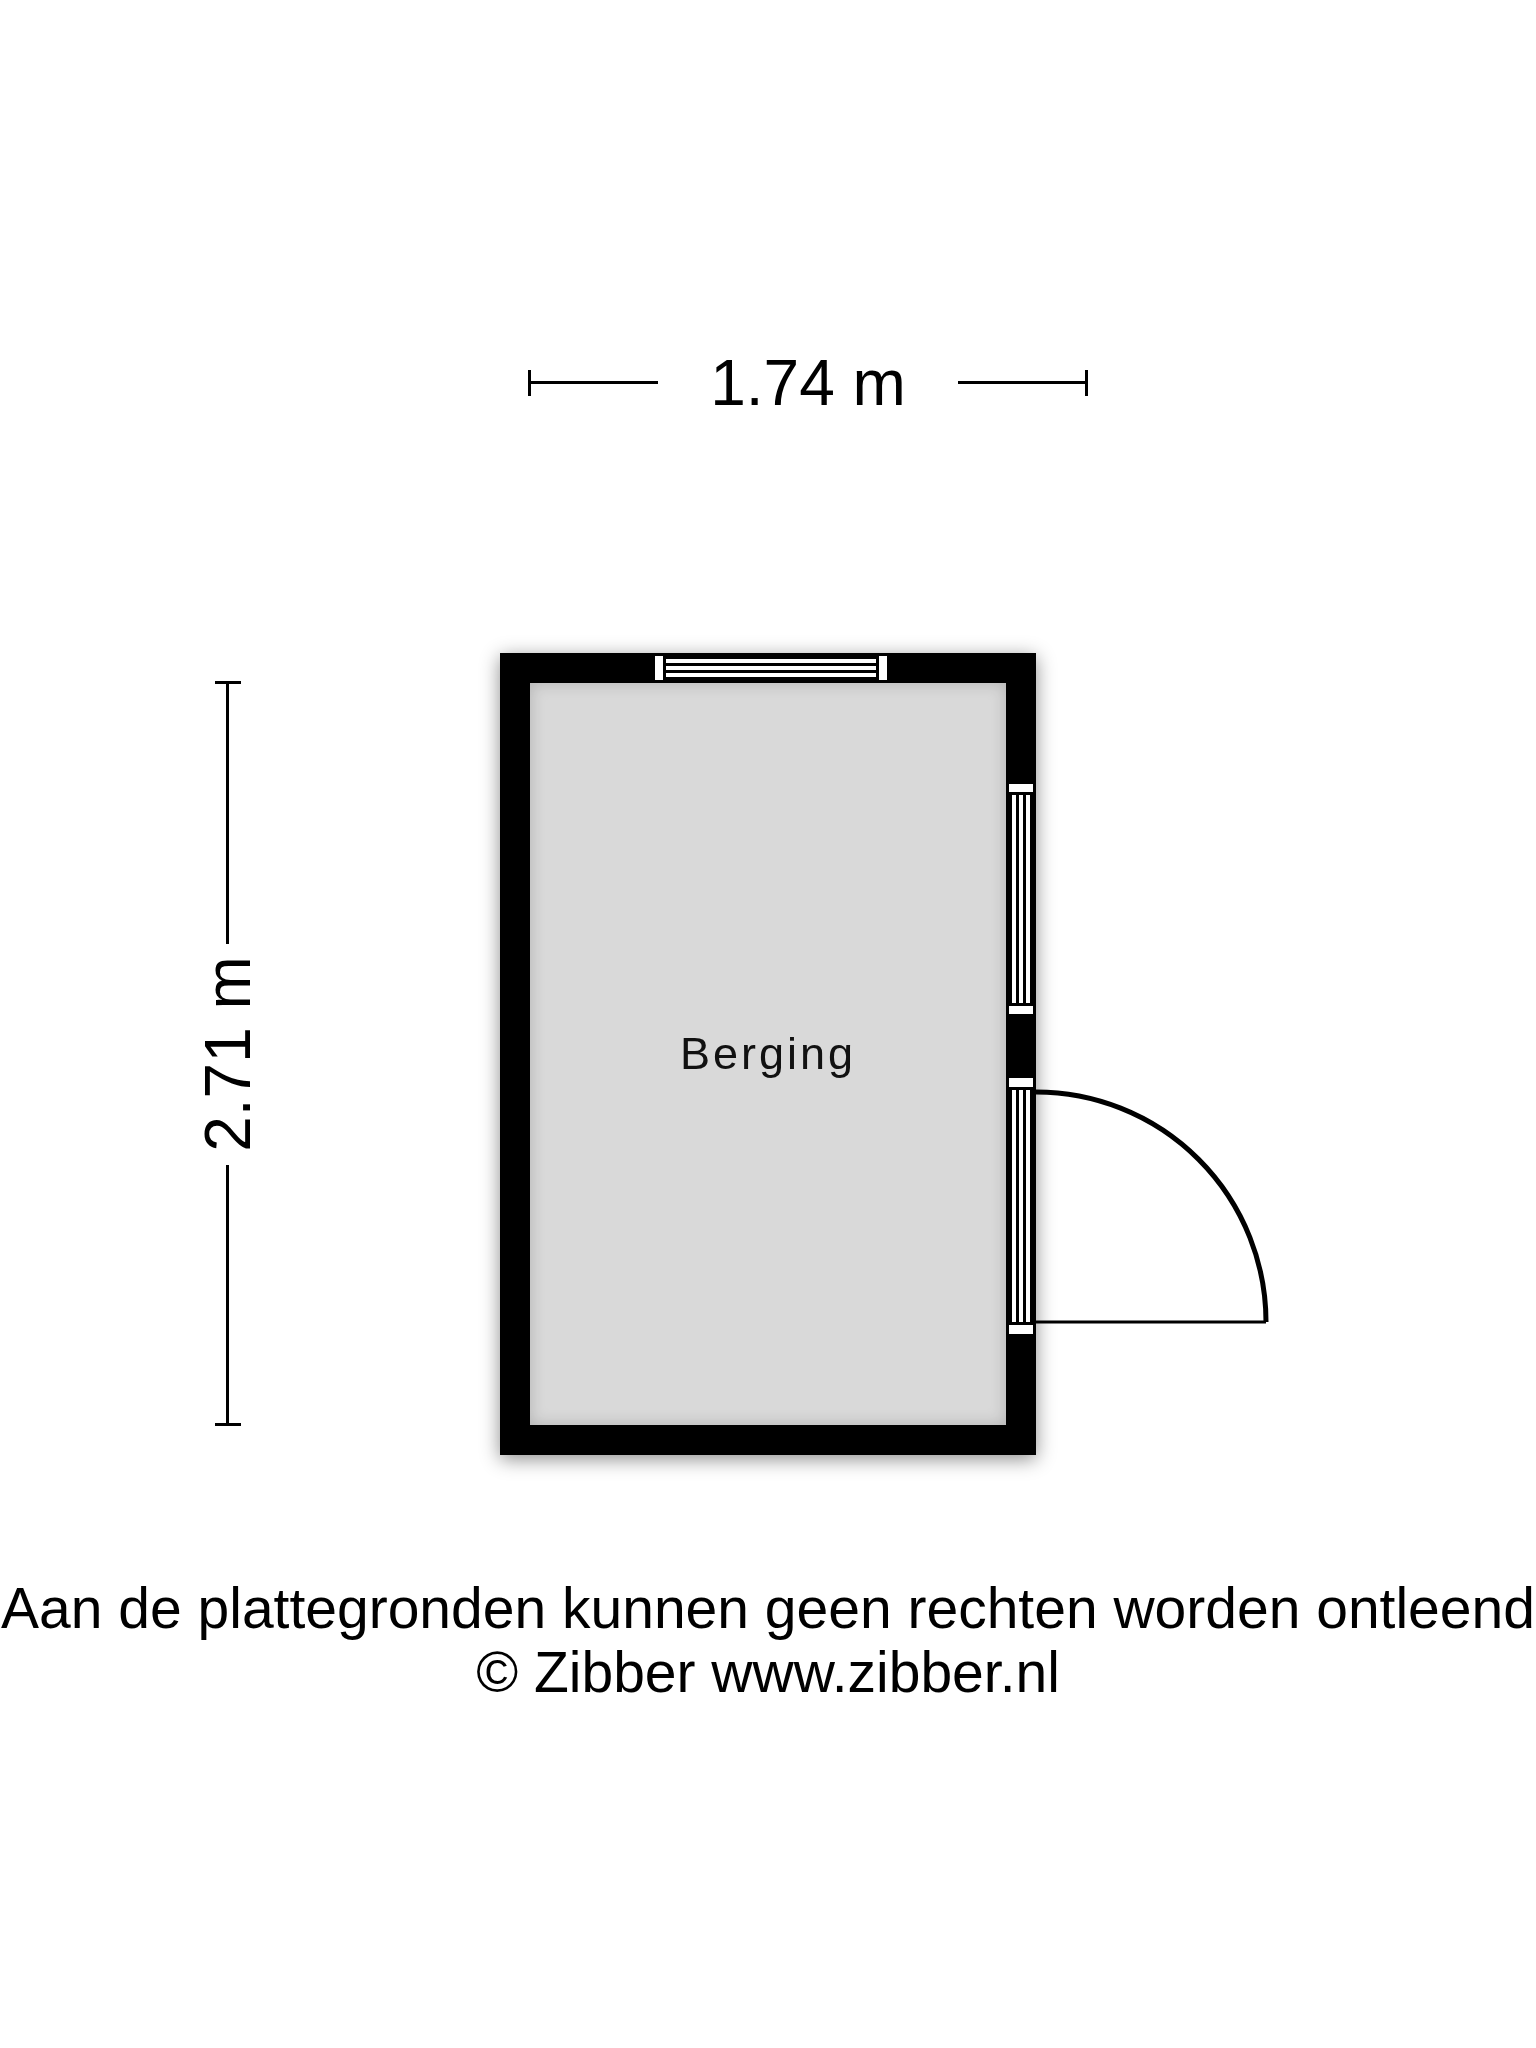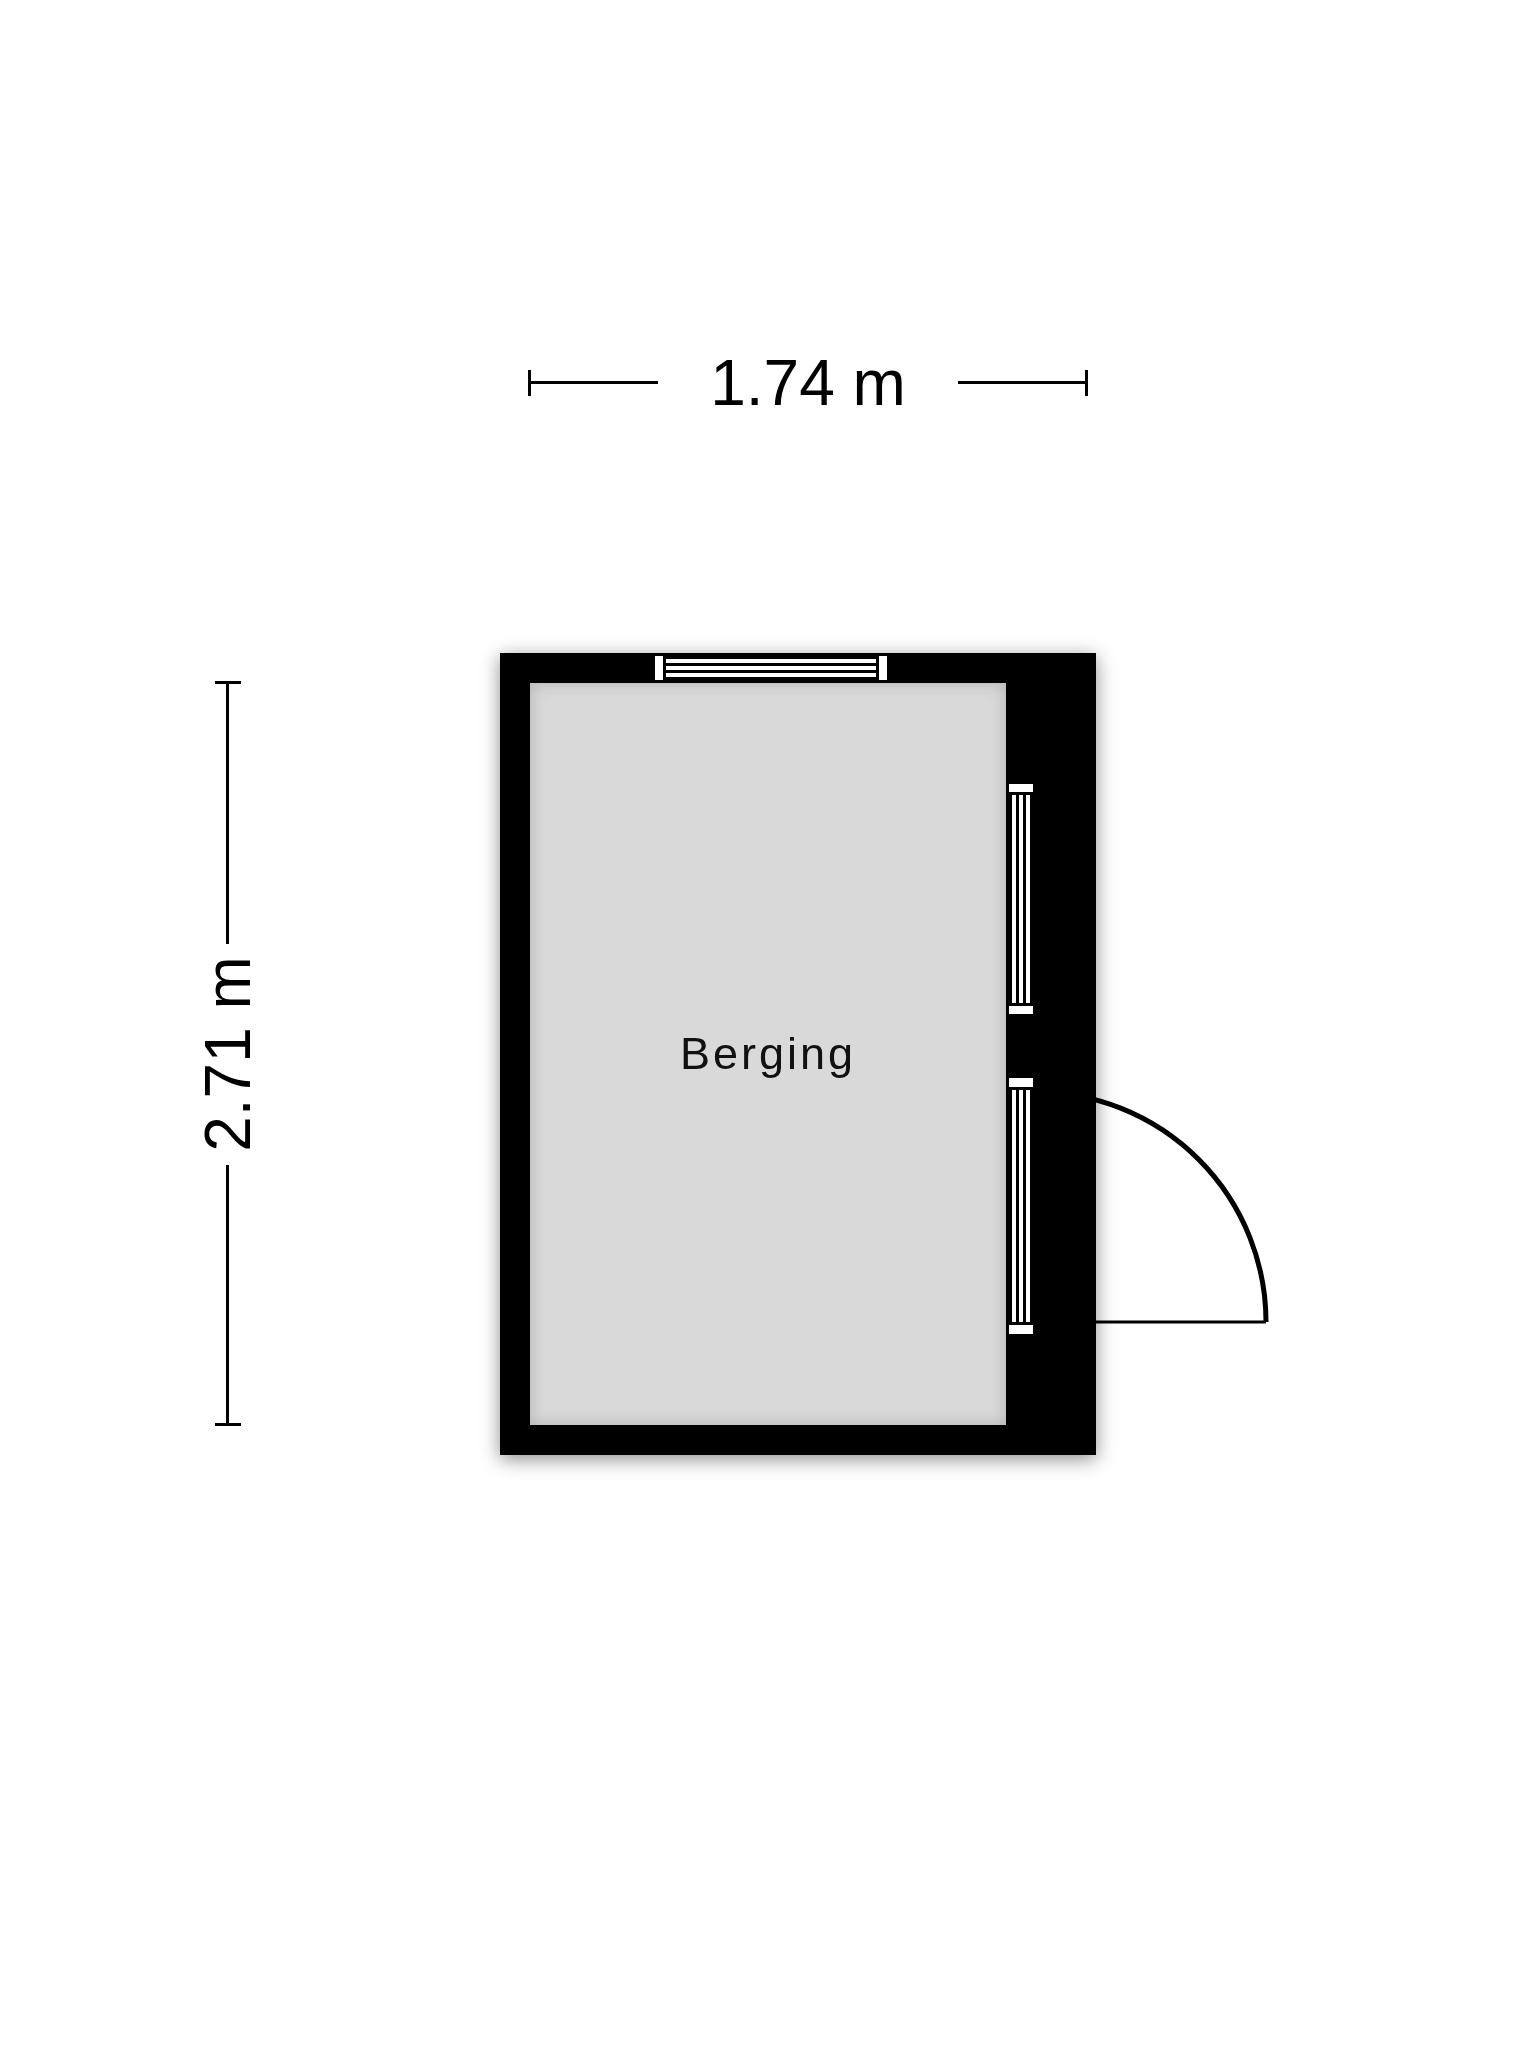--- a/index.html
+++ b/index.html
@@ -2,21 +2,21 @@
 <html><head>
 <meta charset="utf-8">
 <style>
   * { margin:0; padding:0; box-sizing:border-box; }
   html,body { width:1536px; height:2048px; background:#ffffff; overflow:hidden;
               font-family:"Liberation Sans", sans-serif; color:#000; position:relative; }
 
   .plan-canvas { position:absolute; inset:0; }
 
   
-  .room-outer { position:absolute; left:500px; top:653px; width:596px; height:802px;
+  .room-outer { position:absolute; left:500px; top:653px; width:536px; height:802px;
                 background:#000; box-shadow:0 4px 18px rgba(0,0,0,0.45); }
   .room-floor { position:absolute; left:30px; top:30px; width:476px; height:742px;
                 background:#d9d9d9; box-shadow:inset 0 0 16px rgba(0,0,0,0.18);
                 display:flex; align-items:center; justify-content:center; }
   .room-label { font-size:45px; letter-spacing:3px; color:#111; }
 
   
   .jamb { background:#fff; border:3px solid #000; flex:0 0 auto; }
 
   .window-top { position:absolute; left:152px; top:0; width:238px; height:30px; display:flex; }
@@ -103,14 +103,18 @@
       <div class="glazing-v"></div>
       <div class="jamb"></div>
     </div>
   </div>
 
   <svg class="door-arc" viewBox="0 0 242 242">
     <path d="M 2 4 A 230 230 0 0 1 232 234" fill="none" stroke="#000" stroke-width="5"></path>
     <path d="M 2 234 L 232 234" fill="none" stroke="#000" stroke-width="3"></path>
   </svg>
 
+  <div class="footer">
+    <div>Aan de plattegronden kunnen geen rechten worden ontleend</div>
+    <div>© Zibber www.zibber.nl</div>
+  </div>
 
 </div>
 
 </body></html>

